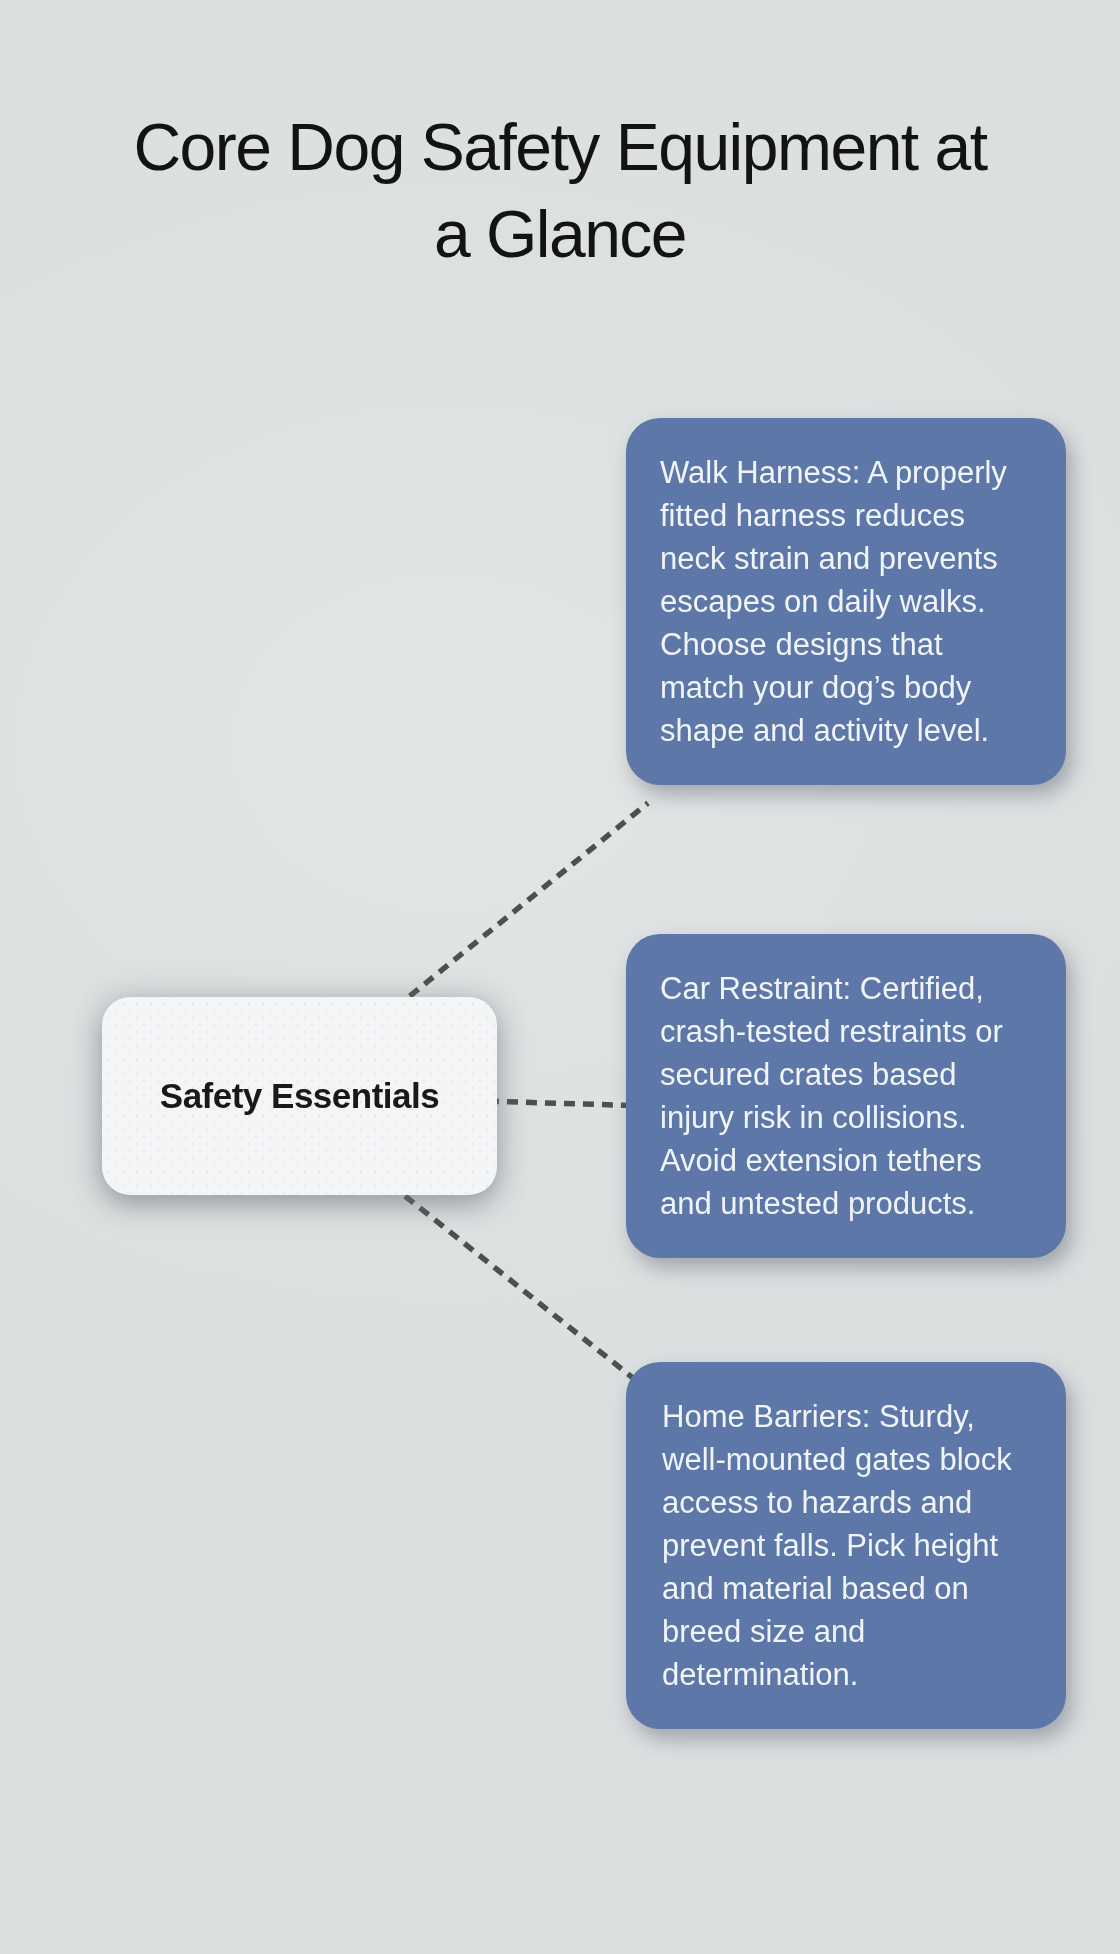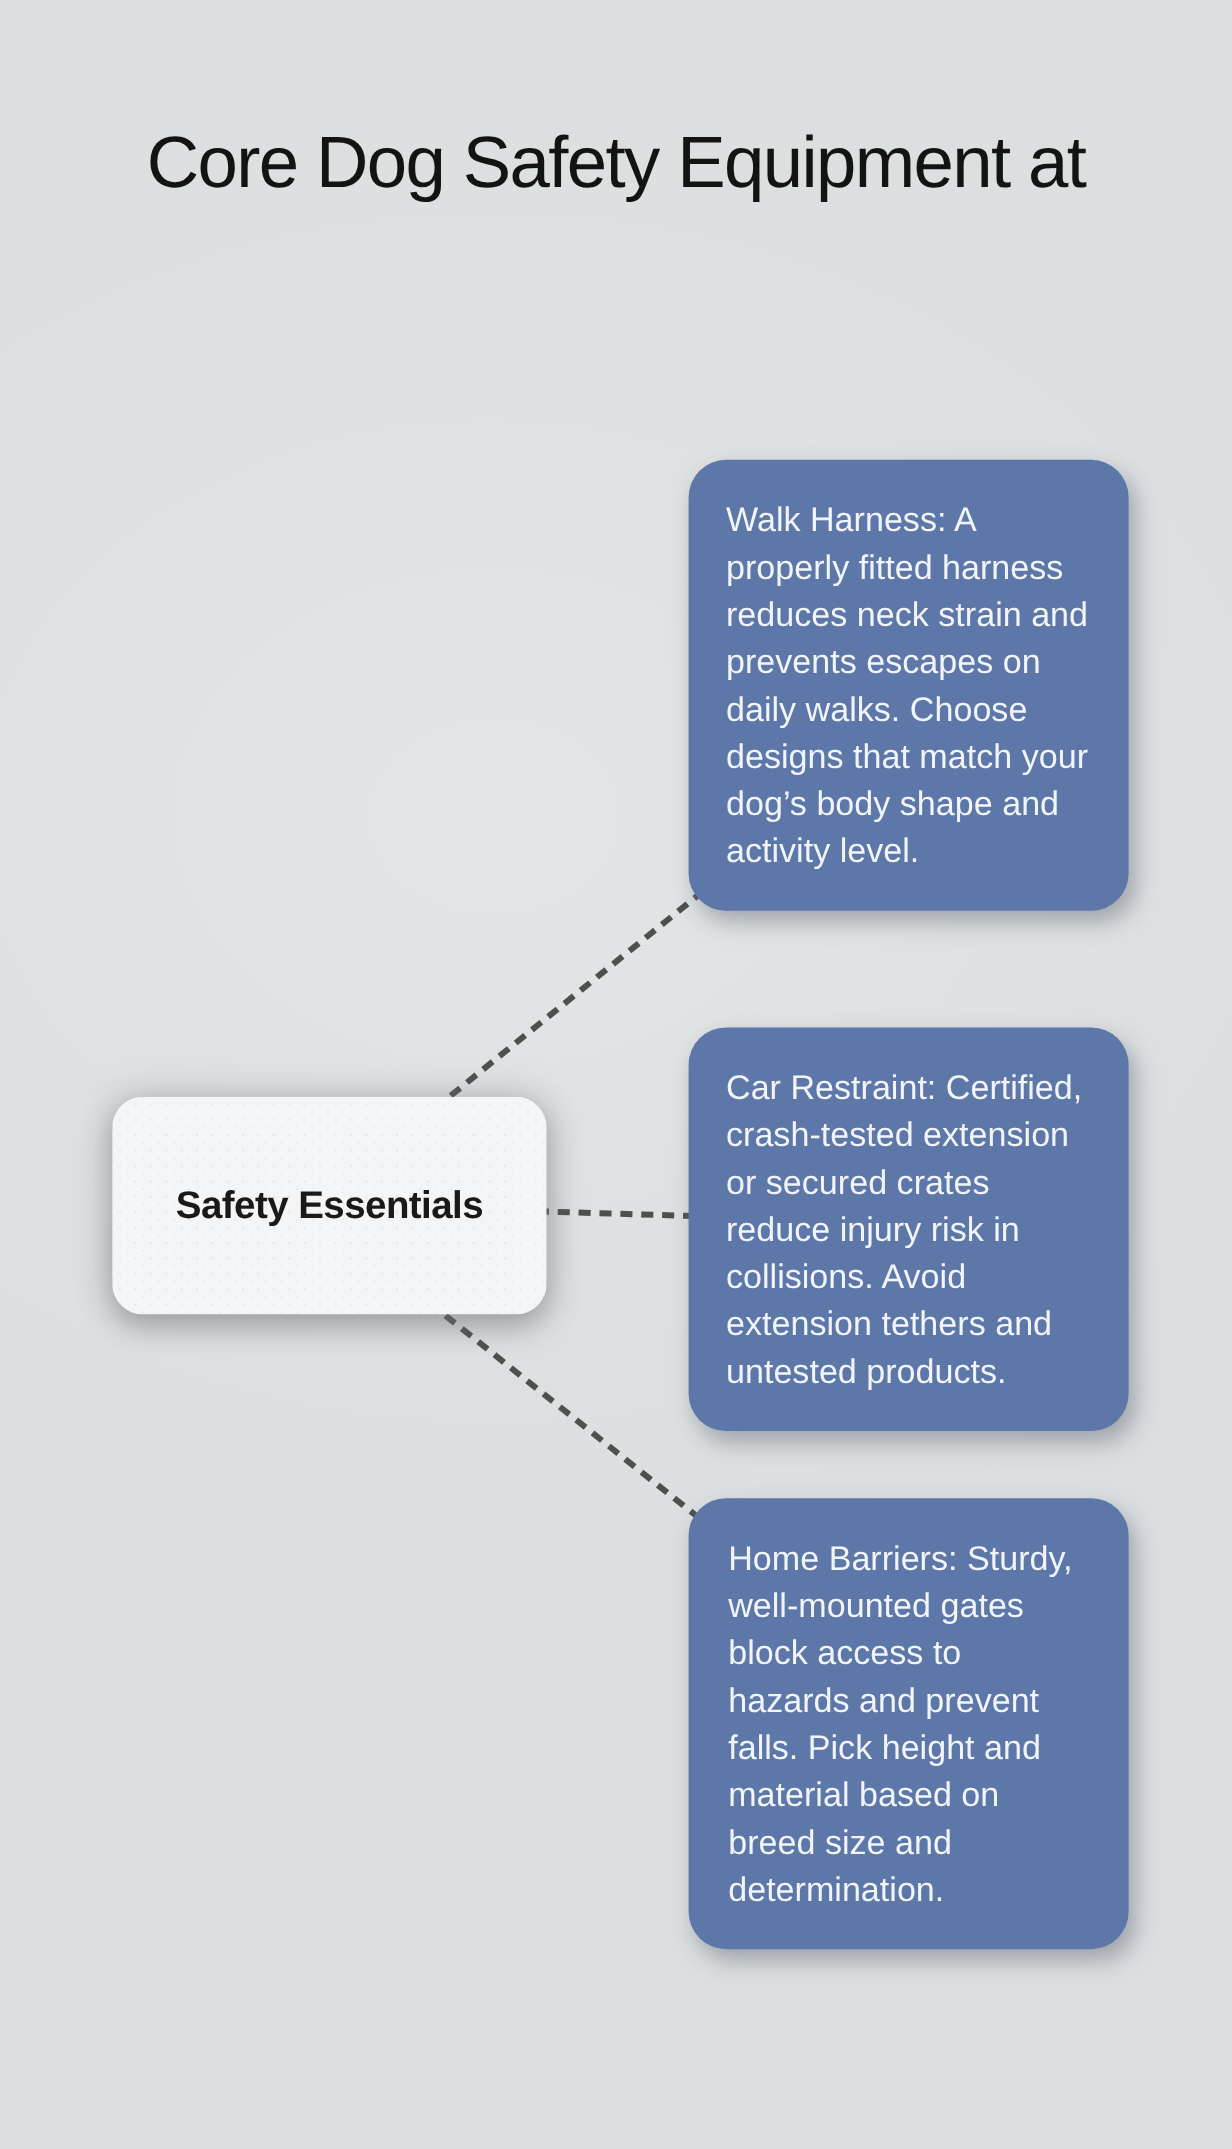--- a/index.html
+++ b/index.html
@@ -74,21 +74,21 @@
     letter-spacing: -0.5px;
     color: #191919;
     white-space: nowrap;
   }
 
   
   .card {
     position: absolute;
     z-index: 2;
     left: 626px;
-    width: 400px;
+    width: 440px;
     box-sizing: border-box;
     padding: 33px 34px;
     background: #5c77a8;
     border-radius: 34px;
     box-shadow: 6px 10px 20px rgba(100,108,120,0.50);
     color: #f1f4f8;
     font-size: 31px;
     line-height: 43px;
     font-weight: 400;
   }
@@ -96,37 +96,38 @@
   .card-2 { top: 934px; }
   .card-3 { top: 1362px; padding-left: 36px; }
 </style>
 </head>
 <body>
 
 <div id="stage">
 
   <div class="title">
     <div>Core Dog Safety Equipment at</div>
+    <div>a Glance</div>
   </div>
 
   <svg id="connectors" width="1120" height="1954" viewBox="0 0 1120 1954" aria-hidden="true">
     <line x1="395" y1="1008" x2="648" y2="803"></line>
     <line x1="450" y1="1100" x2="648" y2="1106"></line>
     <line x1="405" y1="1196" x2="648" y2="1390"></line>
   </svg>
 
   <div class="center-node">
     <span class="node-label">Safety Essentials</span>
   </div>
 
   <div class="card card-1">
     <span>Walk Harness: A properly fitted harness reduces neck strain and prevents escapes on daily walks. Choose designs that match your dog’s body shape and activity level.</span>
   </div>
 
   <div class="card card-2">
-    <span>Car Restraint: Certified, crash-tested extension or secured crates reduce injury risk in collisions. Avoid extension tethers and untested products.</span>
+    <span>Car Restraint: Certified, crash-tested restraints or secured crates based injury risk in collisions. Avoid extension tethers and untested products.</span>
   </div>
 
   <div class="card card-3">
     <span>Home Barriers: Sturdy, well-mounted gates block access to hazards and prevent falls. Pick height and material based on breed size and determination.</span>
   </div>
 
 </div>
 
 </body></html>

